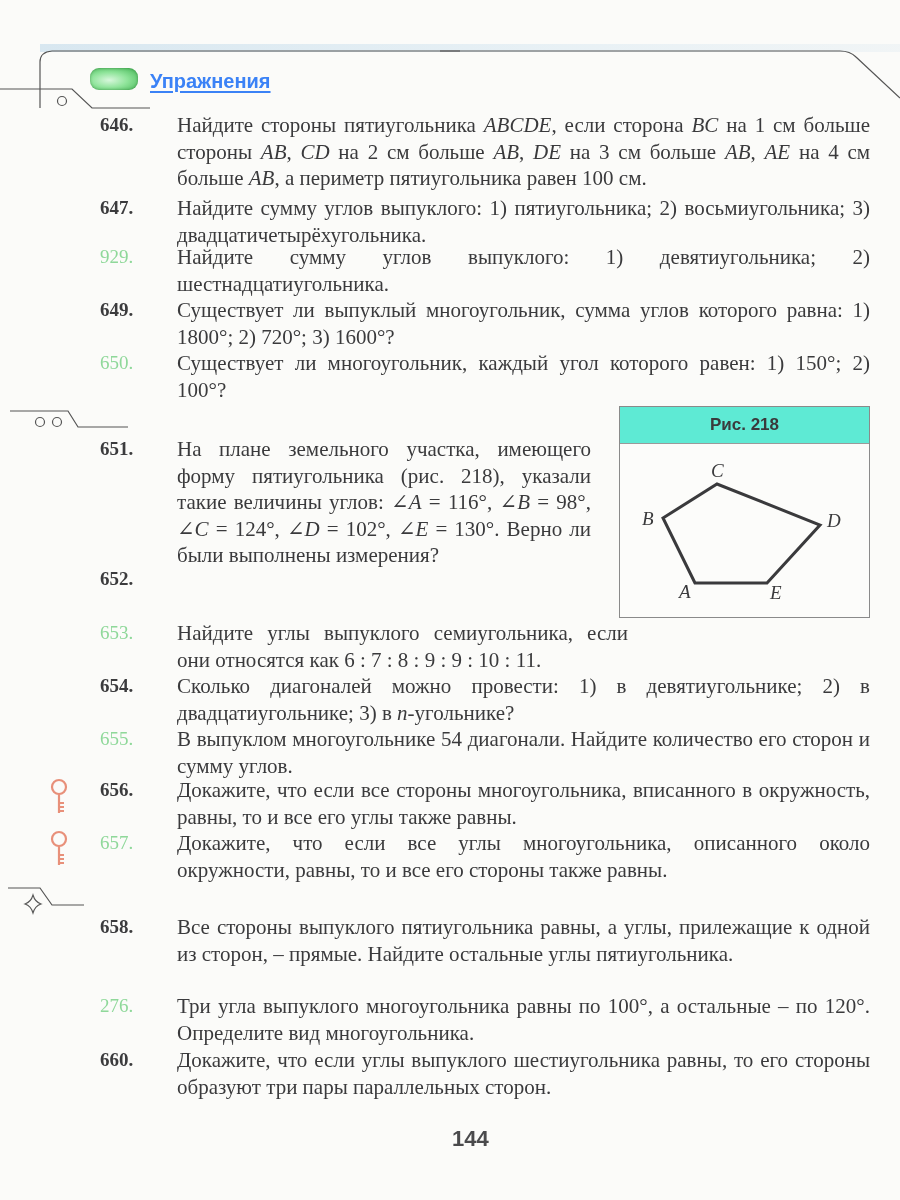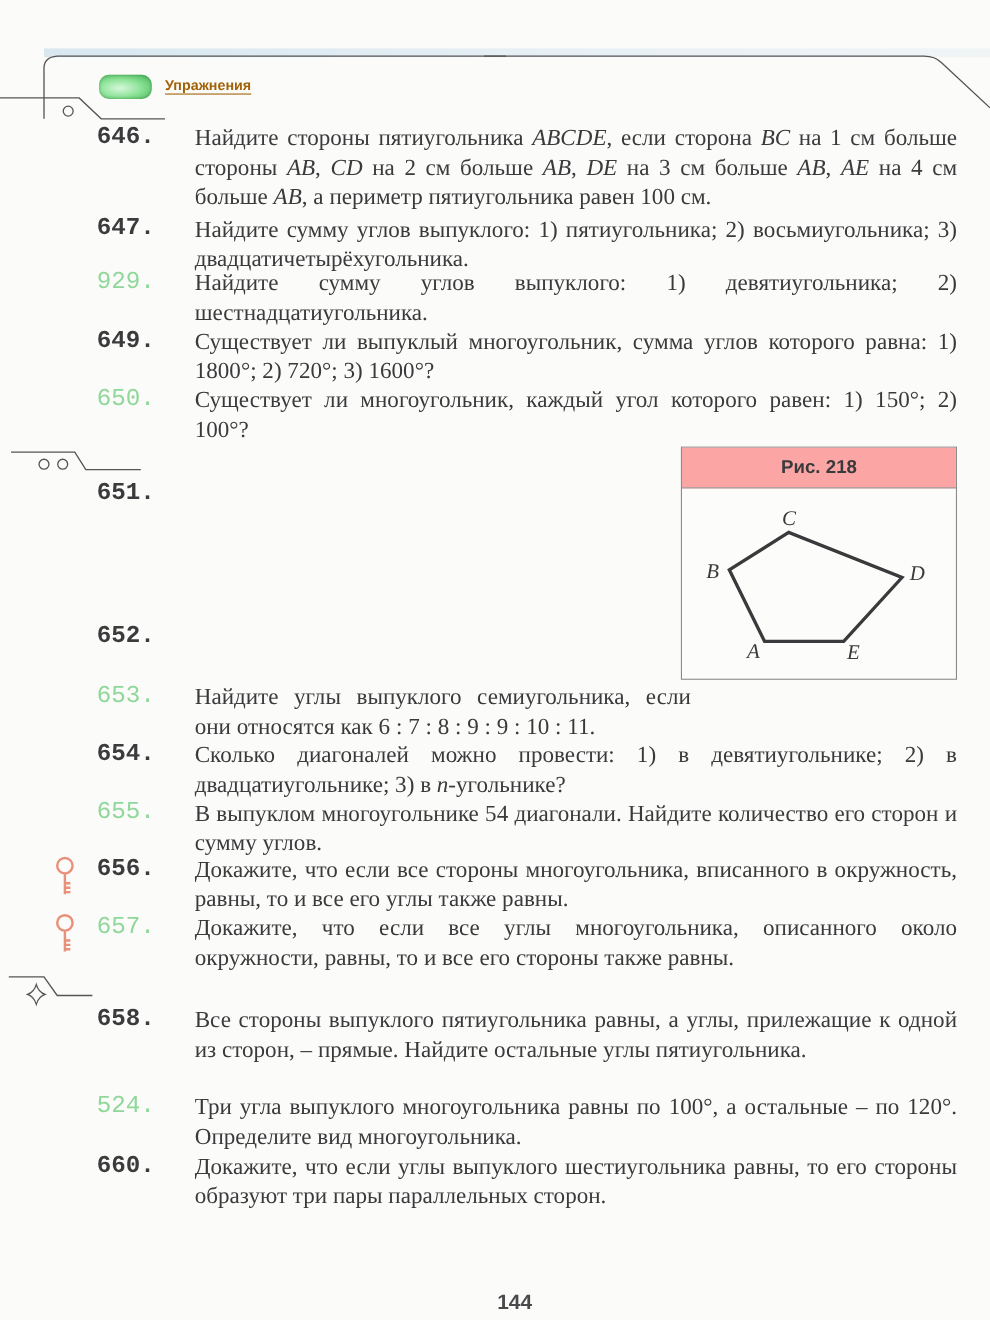--- a/index.html
+++ b/index.html
@@ -11,57 +11,57 @@
   }
   .topband {
     position: absolute; left: 40px; top: 44px; width: 860px; height: 8px;
     background: linear-gradient(to right, #cfe2ee, #e3eef4 60%, #eef3f5);
     opacity: .8;
   }
   .deco { position: absolute; left: 0; top: 0; }
   .section-title {
     position: absolute; left: 150px; top: 70px;
     font-family: "Liberation Sans", "DejaVu Sans", sans-serif;
-    font-weight: bold; font-size: 13px; color: #a16207;
+    font-weight: bold; font-size: 20px; color: #3b82f6;
     text-decoration: underline; text-underline-offset: 3px; text-align: center;
   }
   .pill {
     position: absolute; left: 90px; top: 68px; width: 48px; height: 22px;
     border-radius: 9px;
     background: radial-gradient(ellipse at 40% 55%, #d8f7dc 0%, #8fe49a 45%, #3fb351 100%);
     box-shadow: inset 0 0 3px rgba(0,60,0,.4);
   }
   .ex {
     position: absolute; left: 88px;
     font-size: 21px; line-height: 26.5px;
   }
   .ex .num {
-    position: absolute; left: 0; top: 0; width: 58px;
-    font-family: Liberation Mono, monospace;
-    font-weight: bold; font-size: 22px; color: #3b3b3d;
+    position: absolute; left: 12px; top: 0; width: 58px;
+    font-family: Liberation Serif, serif;
+    font-weight: bold; font-size: 19px; color: #3b3b3d;
   }
   .ex .num.green { color: #8fd89a; font-weight: normal; }
   .ex .txt { margin-left: 89px; text-align: justify; text-align-last: left; }
   .ex .txt i { font-style: italic; }
   .fig {
     position: absolute; left: 619px; top: 406px; width: 249px; height: 210px;
     border: 1.5px solid #8a8a8a; background: #fcfcfa;
   }
   .fig-head {
-    height: 36px; background: #fca5a5; border-bottom: 1.5px solid #9a9a9a;
+    height: 36px; background: #5eead4; border-bottom: 1.5px solid #9a9a9a;
     display: flex; align-items: center; justify-content: center;
     font-family: "Liberation Sans", "DejaVu Sans", sans-serif;
     font-weight: bold; font-size: 17px; color: #3a3a3c;
   }
   .fig svg { position: absolute; left: 0; top: 0; }
   .lbl { font-family: "Liberation Serif", serif; font-style: italic; font-size: 19px; fill: #3a3a3c; }
   .page-num {
     position: absolute; left: 452px; top: 1126px;
     font-family: "Liberation Sans", "DejaVu Sans", sans-serif;
-    font-weight: bold; font-size: 19px; color: #4a4a4c; margin-top: 48px;
+    font-weight: bold; font-size: 22px; color: #4a4a4c;
   }
   .key { position: absolute; }
 </style>
 </head>
 <body>
 
 <div class="topband"></div>
 
 <svg class="deco" width="900" height="1200">
 
@@ -110,20 +110,21 @@
   <div class="txt">Существует ли выпуклый многоугольник, сумма углов которого равна: 1) 1800°; 2) 720°; 3) 1600°?</div>
 </div>
 
 <div class="ex" style="top:350px;width:782px">
   <span class="num green">650.</span>
   <div class="txt">Существует ли многоугольник, каждый угол которого равен: 1) 150°; 2) 100°?</div>
 </div>
 
 <div class="ex" style="top:436px;width:503px">
   <span class="num">651.</span>
+  <div class="txt">На плане земельного участка, имеющего форму пятиугольника (рис. 218), указали такие величины углов: ∠<i>A</i> = 116°, ∠<i>B</i> = 98°, ∠<i>C</i> = 124°, ∠<i>D</i> = 102°, ∠<i>E</i> = 130°. Верно ли были выполнены измерения?</div>
 </div>
 
 <div class="ex" style="top:566px;width:503px">
   <span class="num">652.</span>
 </div>
 
 <div class="ex" style="top:620px;width:540px">
   <span class="num green">653.</span>
   <div class="txt">Найдите углы выпуклого семиугольника, если они относятся как 6 : 7 : 8 : 9 : 9 : 10 : 11.</div>
 </div>
@@ -147,21 +148,21 @@
   <span class="num green">657.</span>
   <div class="txt">Докажите, что если все углы многоугольника, описанного около окружности, равны, то и все его стороны также равны.</div>
 </div>
 
 <div class="ex" style="top:914px;width:782px">
   <span class="num">658.</span>
   <div class="txt">Все стороны выпуклого пятиугольника равны, а углы, прилежащие к одной из сторон, – прямые. Найдите остальные углы пятиугольника.</div>
 </div>
 
 <div class="ex" style="top:993px;width:782px">
-  <span class="num green">524.</span>
+  <span class="num green">276.</span>
   <div class="txt">Три угла выпуклого многоугольника равны по 100°, а остальные – по 120°. Определите вид многоугольника.</div>
 </div>
 
 <div class="ex" style="top:1047px;width:782px">
   <span class="num">660.</span>
   <div class="txt">Докажите, что если углы выпуклого шестиугольника равны, то его стороны образуют три пары параллельных сторон.</div>
 </div>
 
 <div class="fig">
   <div class="fig-head">Рис. 218</div>

